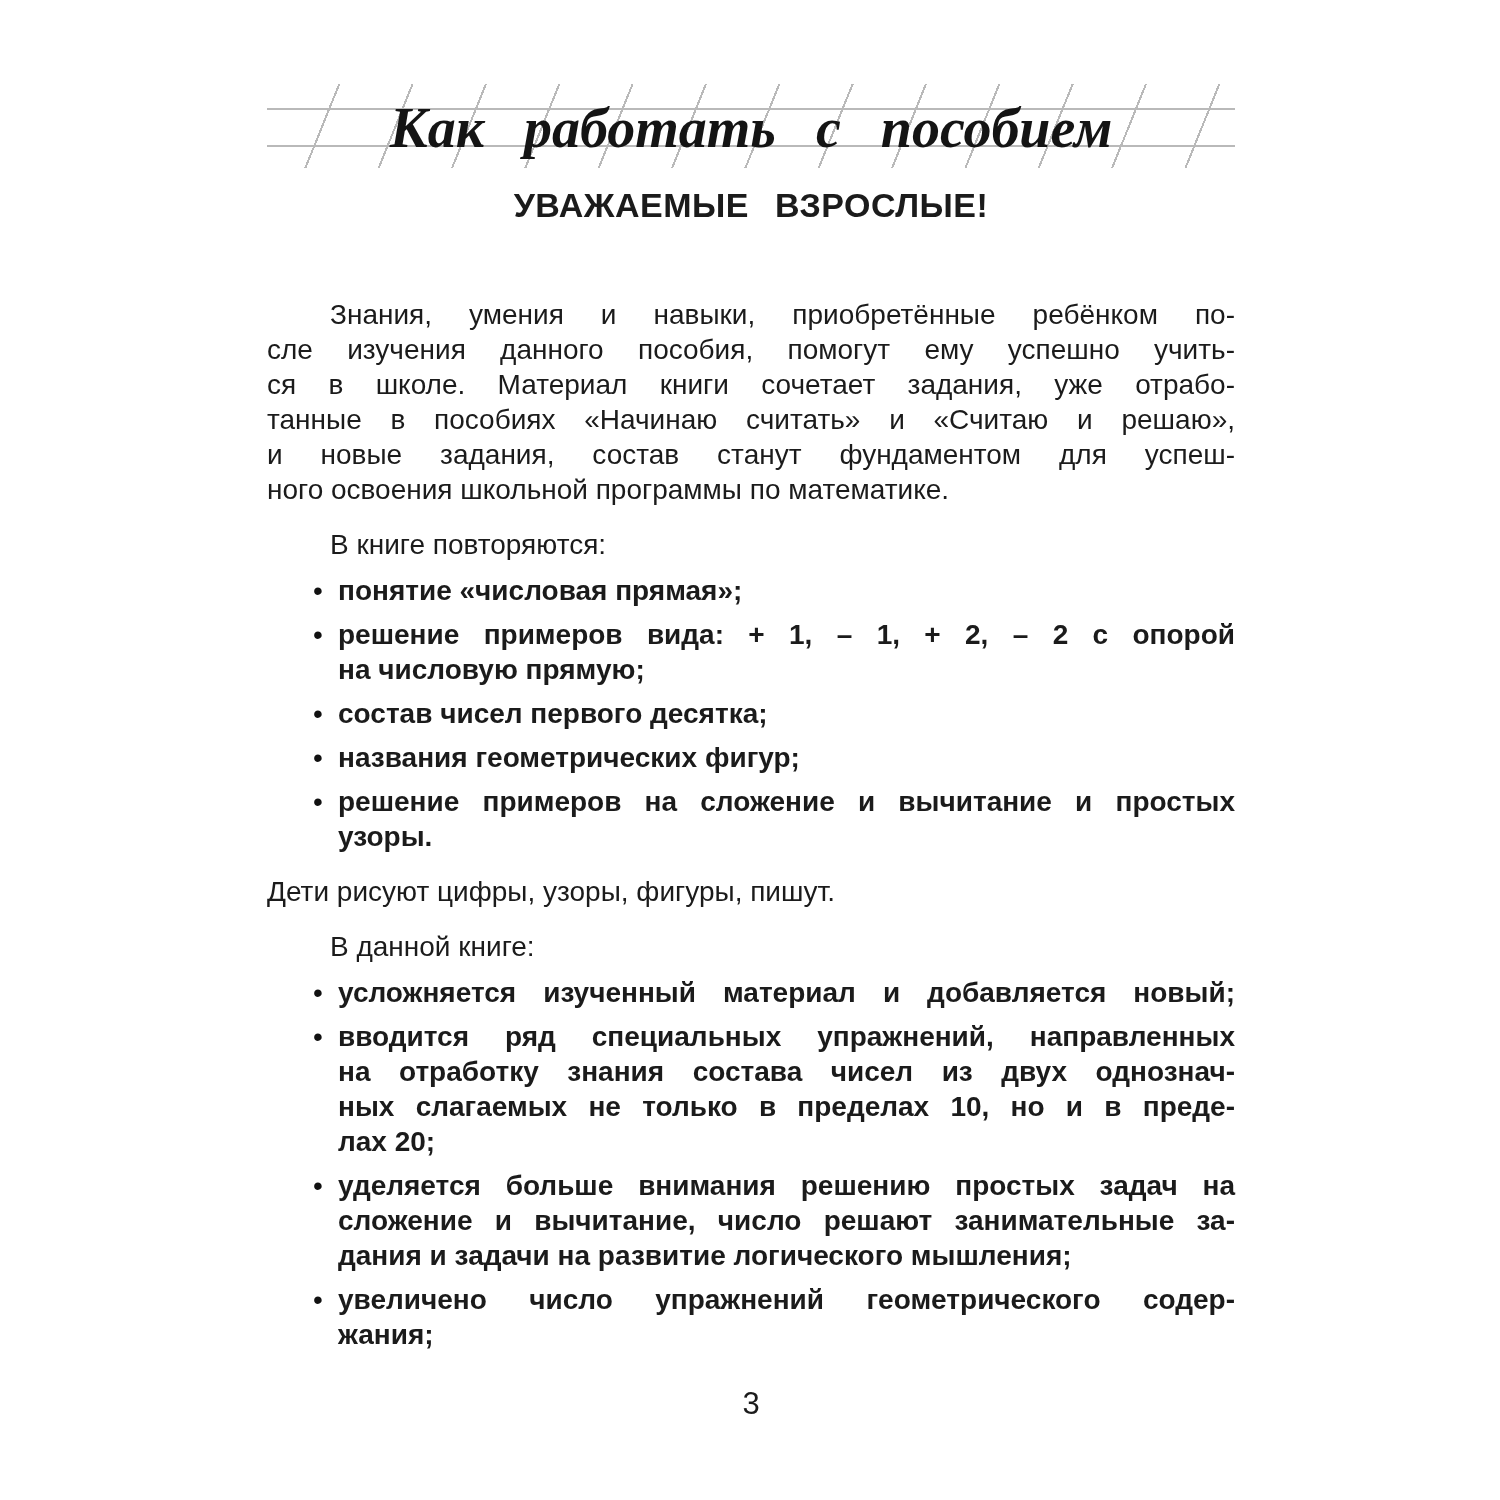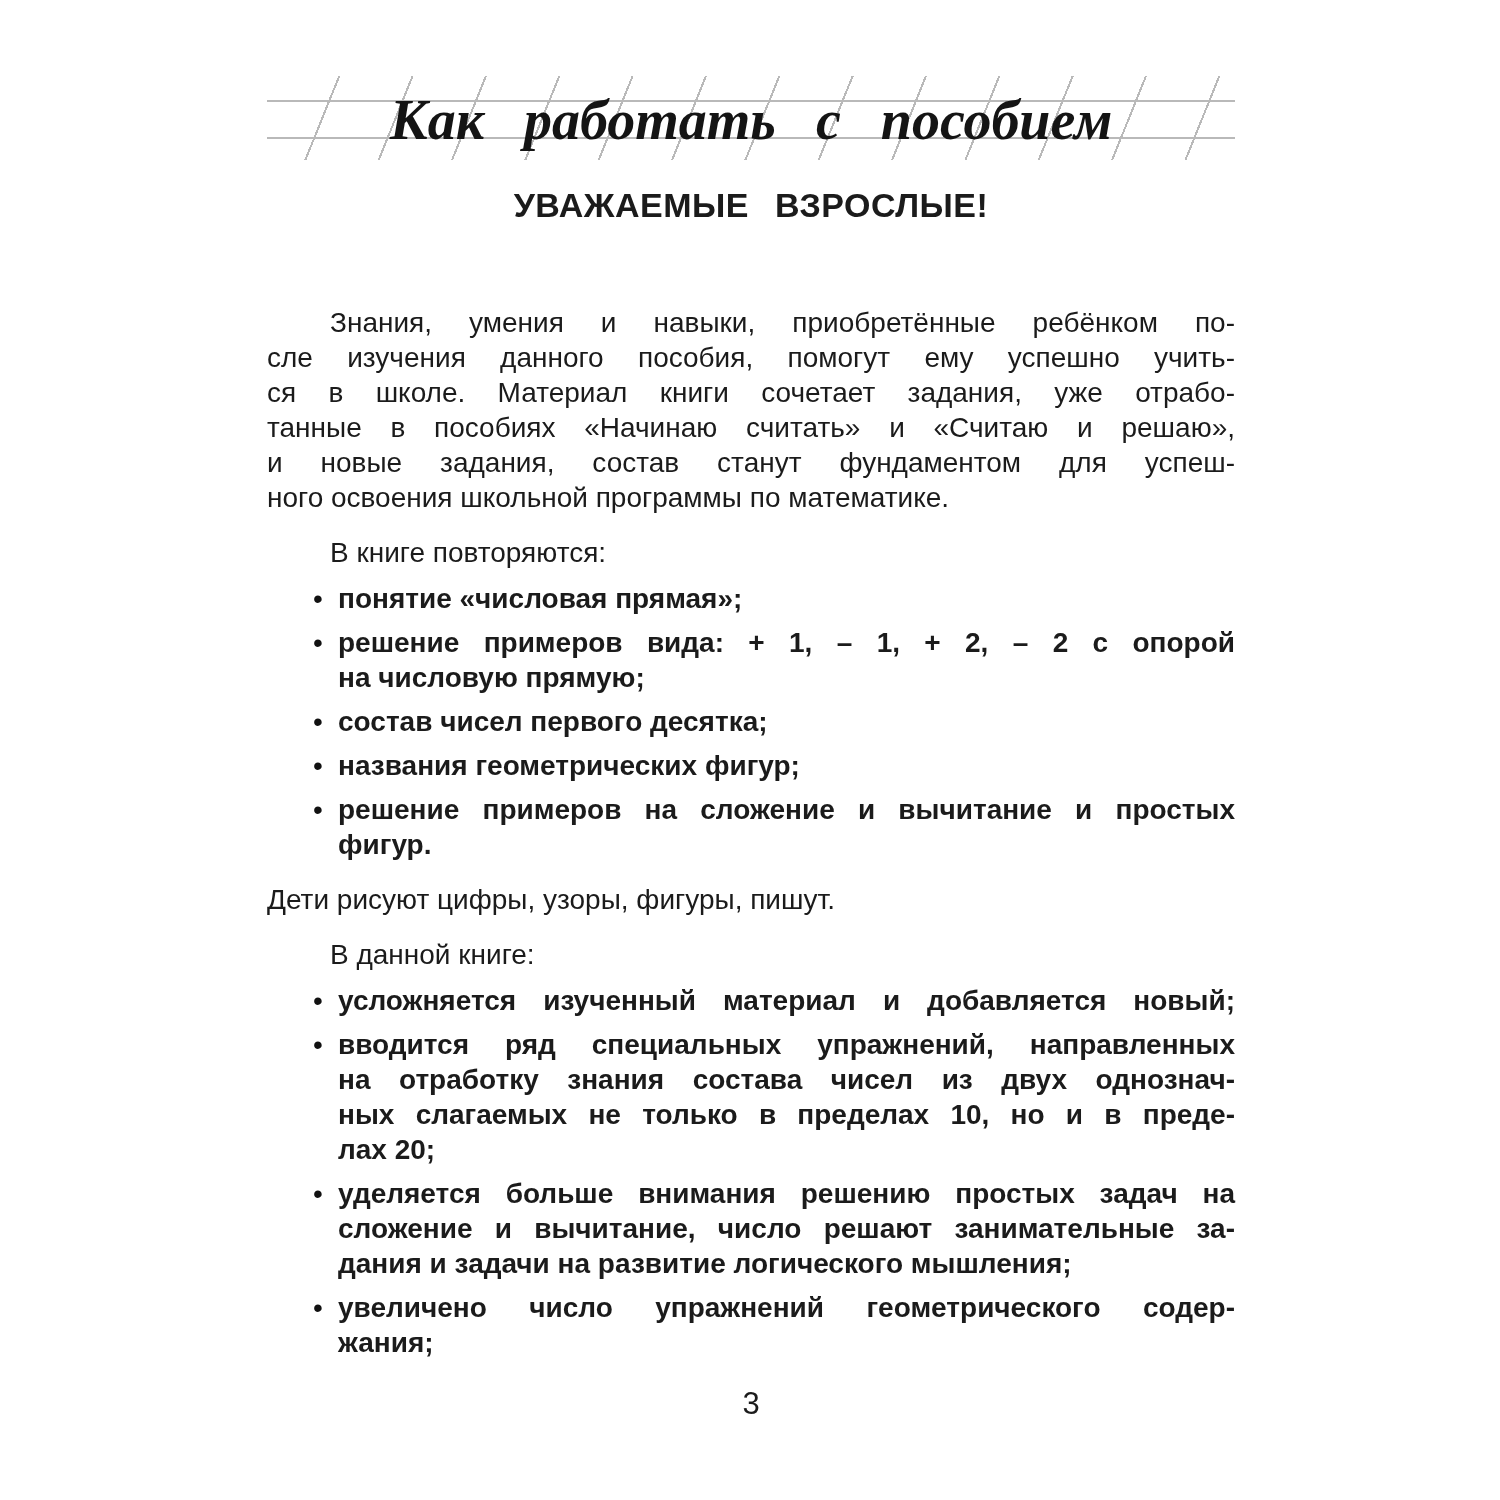--- a/index.html
+++ b/index.html
@@ -5,21 +5,21 @@
   html,body{margin:0;padding:0;}
   body{
     width:1500px;height:1500px;position:relative;background:#ffffff;
     font-family:"Liberation Sans",sans-serif;color:#1b1b1b;
     -webkit-font-smoothing:antialiased;
   }
   .page{position:absolute;inset:0;background:#ffffff;overflow:hidden;}
 
   
   .titleband{
-    position:absolute;left:267px;top:76px;width:968px;height:84px;
+    position:absolute;left:267px;top:84px;width:968px;height:84px;
     background:repeating-linear-gradient(112deg,transparent 0px,transparent 66px,#b9b9b9 66px,#b9b9b9 68px);
   }
   .hline{position:absolute;left:0;right:0;height:2px;background:#b9b9b9;}
   .hline.top{top:24px;}
   .hline.bottom{top:61px;}
   .booktitle{
     position:absolute;left:0;top:2px;width:100%;text-align:center;
     font-family:"Liberation Serif",serif;font-style:italic;font-weight:700;
     font-size:56px;line-height:84px;word-spacing:26px;color:#141414;
     white-space:nowrap;
@@ -34,21 +34,21 @@
 
   
   .bodytext{
     position:absolute;left:267px;top:293px;width:968px;
     font-size:28px;line-height:35px;color:#1b1b1b;
   }
   .line{min-height:35px;}
   .jl{text-align:justify;text-align-last:justify;}
   .ind{padding-left:63px;}
   .para{margin-top:20px;}
-  .para:first-child{margin-top:12px;}
+  .para:first-child{margin-top:4px;}
   .bullet-list{margin-top:11px;margin-bottom:11px;}
   .bullet-item{display:flex;align-items:flex-start;margin-top:9px;}
   .bullet-item:first-child{margin-top:0;}
   .dot{flex:0 0 25px;margin-left:46px;font-size:28px;line-height:35px;color:#111;}
   .btxt{flex:1 1 auto;min-width:0;font-weight:bold;}
 
   
   .pagenum{
     position:absolute;left:267px;top:1386px;width:968px;text-align:center;
     font-size:31px;color:#1b1b1b;
@@ -102,21 +102,21 @@
         <div class="bullet-item">
           <span class="dot">•</span>
           <div class="btxt">
             <div class="line">названия геометрических фигур;</div>
           </div>
         </div>
         <div class="bullet-item">
           <span class="dot">•</span>
           <div class="btxt">
             <div class="line jl">решение примеров на сложение и вычитание и простых</div>
-            <div class="line">фигур.</div>
+            <div class="line">узоры.</div>
           </div>
         </div>
       </div>
       <div class="para">
         <div class="line">Дети рисуют цифры, узоры, фигуры, пишут.</div>
       </div>
       <div class="para">
         <div class="line ind">В данной книге:</div>
       </div>
       <div class="bullet-list">

